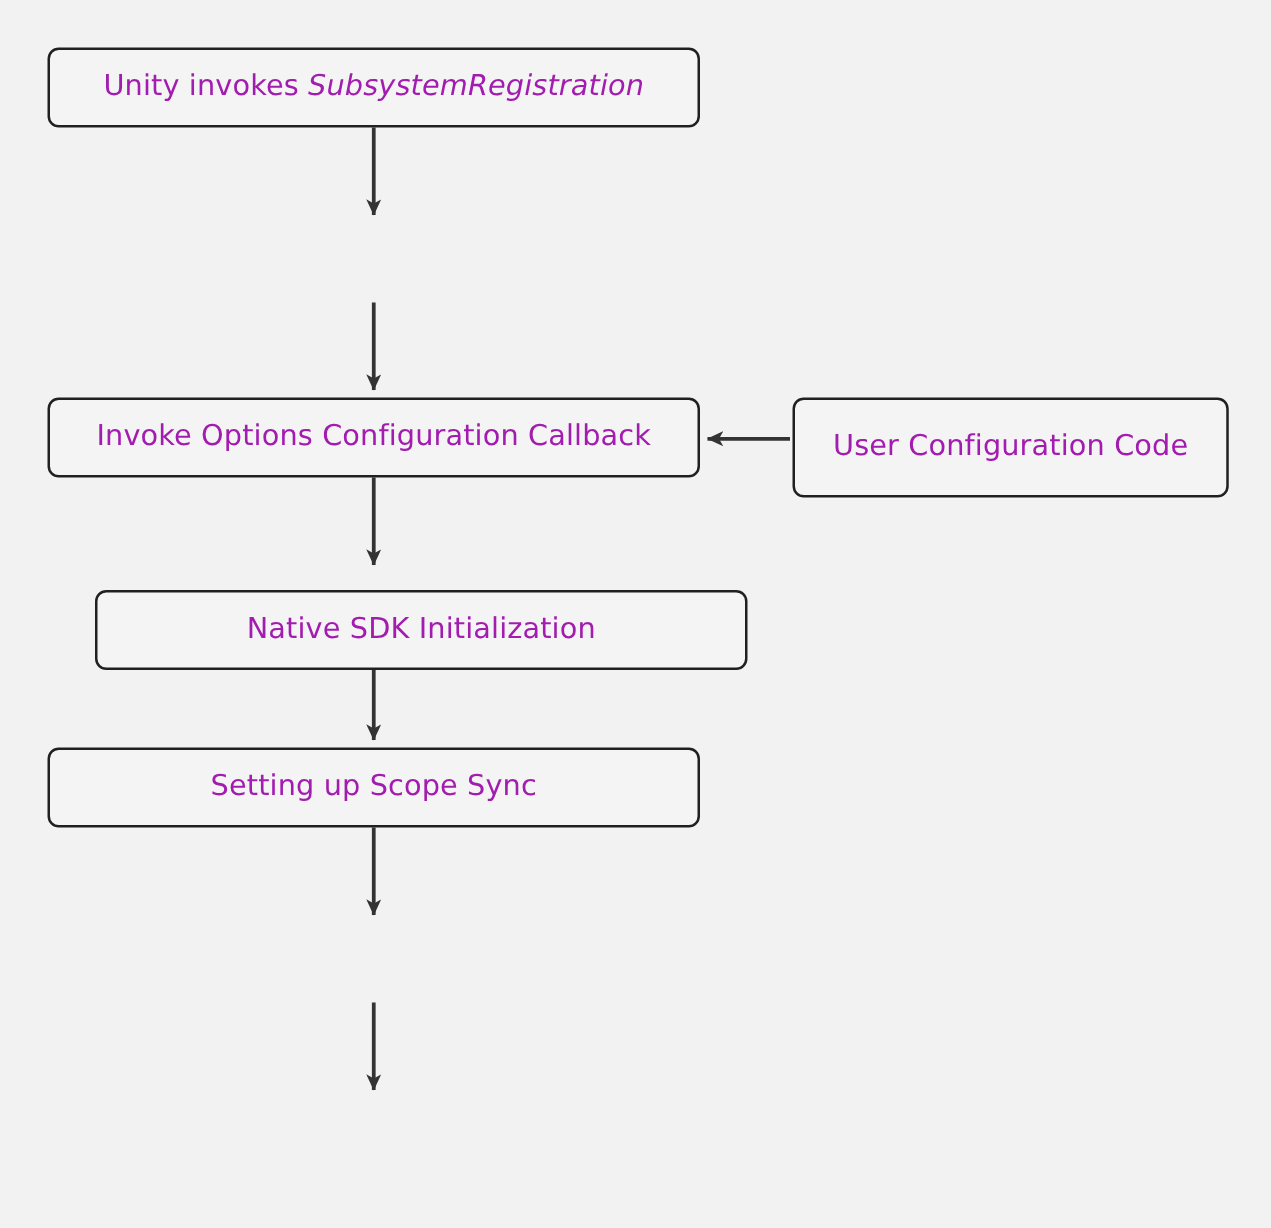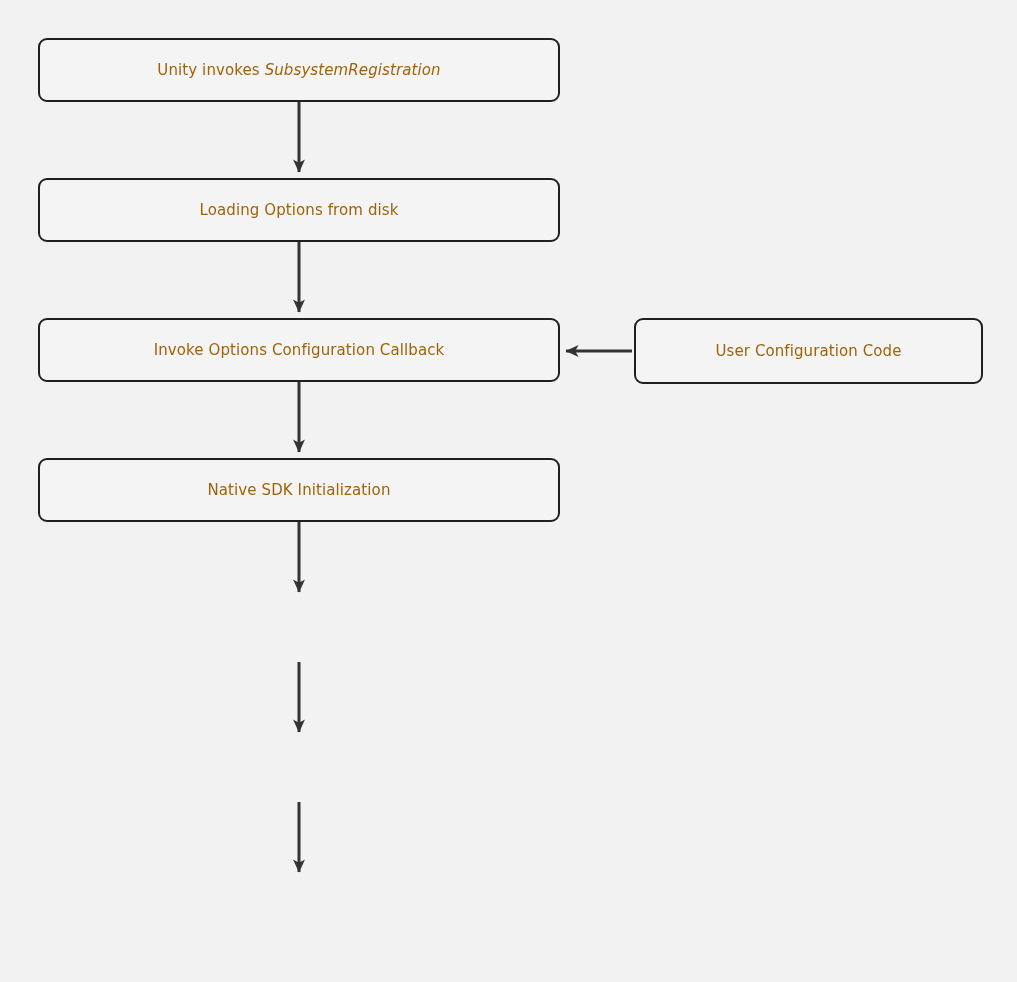--- a/index.html
+++ b/index.html
@@ -29,22 +29,22 @@
   }
   .node {
     position: absolute;
     box-sizing: border-box;
     background: #f4f4f4;
     border: 2.6px solid #1f2020;
     border-radius: 9px;
     display: flex;
     align-items: center;
     justify-content: center;
-    color: #a16207;
-    font-size: 15px;
+    color: #a21caf;
+    font-size: 23px;
     font-weight: 400;
     letter-spacing: 0.1px;
     line-height: 1.2;
     white-space: nowrap;
     text-align: center;
   }
   .node-label {
     display: inline-block;
   }
   .node-label .em {
@@ -52,28 +52,28 @@
   }
   
   .col-main {
     left: 38px;
     width: 522px;
     height: 64px;
   }
   .row1 { top: 38px; }
   .row2 { top: 178px; }
   .row3 { top: 318px; }
-  .row4 { top: 458px; }
+  .row4 { top: 472px; margin-left: 38px; }
   .row5 { top: 598px; }
   .row6 { top: 738px; }
   .row7 { top: 878px; }
   .col-side {
     left: 634px;
     width: 349px;
-    height: 66px;
+    height: 80px;
     top: 318px;
   }
 </style>
 </head>
 <body>
 
 <div id="flowchart">
 
   <svg id="edge-layer" width="1017" height="982" viewBox="0 0 1017 982" xmlns="http://www.w3.org/2000/svg">
     <defs>
@@ -105,32 +105,32 @@
     </g>
     <g>
       <line x1="632" y1="351" x2="566" y2="351" stroke="#333333" stroke-width="3" marker-end="url(#arrow-left)"></line>
     </g>
   </svg>
 
   <div class="node col-main row1">
     <span class="node-label"><span>Unity invokes </span><span class="em">SubsystemRegistration</span></span>
   </div>
 
-  <div class="node col-main row2">
-    <span class="node-label">Loading Options from disk</span>
-  </div>
 
   <div class="node col-main row3">
     <span class="node-label">Invoke Options Configuration Callback</span>
   </div>
 
   <div class="node col-main row4">
     <span class="node-label">Native SDK Initialization</span>
   </div>
 
+  <div class="node col-main row5">
+    <span class="node-label">Setting up Scope Sync</span>
+  </div>
 
 
 
   <div class="node col-side">
     <span class="node-label">User Configuration Code</span>
   </div>
 
 </div>
 
 </body></html>

